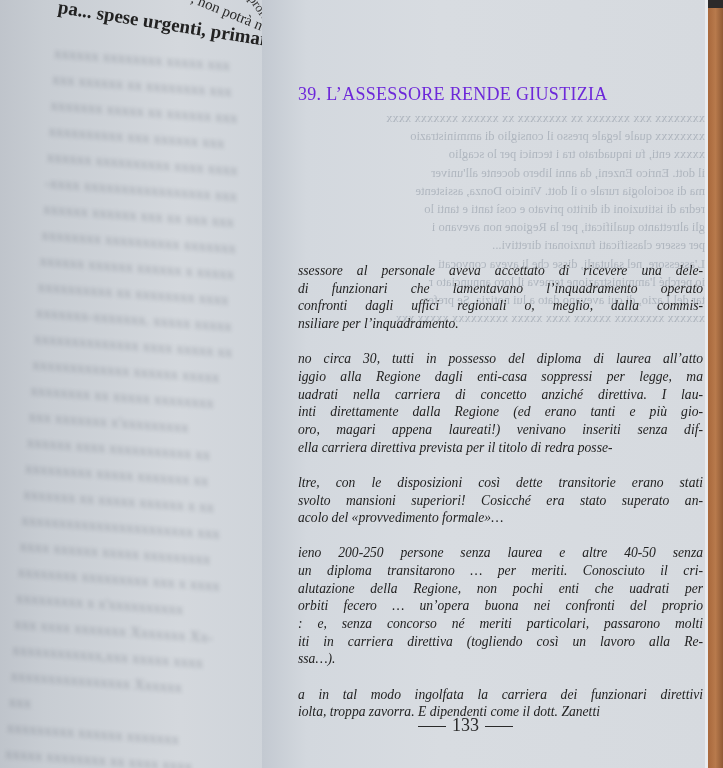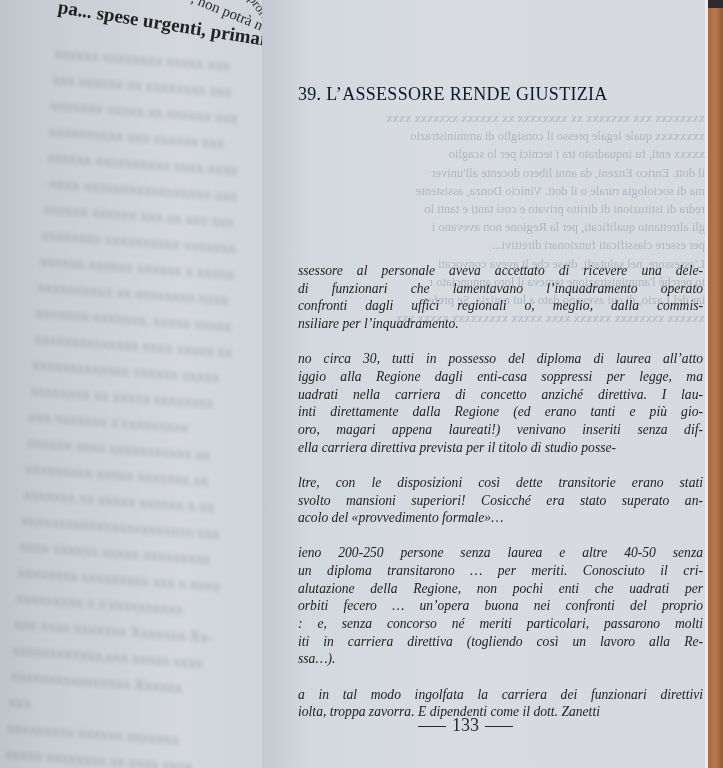--- a/index.html
+++ b/index.html
@@ -42,21 +42,21 @@
   .left-crisp-3 {
     position:absolute; left:258px; top:-8px; color:#333;
     font-size:13px; transform:rotate(55deg); transform-origin:0 0; white-space:nowrap;
   }
   .left-crisp-4 {
     position:absolute; left:232px; top:34px; color:#222;
     font-size:14px; transform:rotate(38deg); transform-origin:0 0; white-space:nowrap;
   }
 
   .chapter-title {
-    position:absolute; left:298px; top:84px; font-size:18px; color:#0f172a;
+    position:absolute; left:298px; top:84px; font-size:18px; color:#6d28d9;
     letter-spacing:0.3px; white-space:nowrap;
   }
   .showthrough {
     position:absolute; left:300px; top:109px; width:405px;
     color:#8f98a4; opacity:.55; font-size:12.5px; line-height:18.2px;
     transform:scaleX(-1); text-align:left; filter:blur(0.5px);
   }
   .showthrough div { white-space:nowrap; }
 
   .body-text {
@@ -143,21 +143,21 @@
       <div class="line">confronti dagli uffici regionali o, meglio, dalla commis-</div>
       <div class="line last">nsiliare per l’inquadramento.</div>
     </div>
     <div class="gap"></div>
     <div>
       <div class="line">no circa 30, tutti in possesso del diploma di laurea all’atto</div>
       <div class="line">iggio alla Regione dagli enti-casa soppressi per legge, ma</div>
       <div class="line">uadrati nella carriera di concetto anziché direttiva. I lau-</div>
       <div class="line">inti direttamente dalla Regione (ed erano tanti e più gio-</div>
       <div class="line">oro, magari appena laureati!) venivano inseriti senza dif-</div>
-      <div class="line last">ella carriera direttiva prevista per il titolo di studio posse-</div>
+      <div class="line last">ella carriera direttiva prevista per il titolo di redra posse-</div>
     </div>
     <div class="gap"></div>
     <div>
       <div class="line">ltre, con le disposizioni così dette transitorie erano stati</div>
       <div class="line">svolto mansioni superiori! Cosicché era stato superato an-</div>
       <div class="line last">acolo del «provvedimento formale»…</div>
     </div>
     <div class="gap"></div>
     <div>
       <div class="line">ieno 200-250 persone senza laurea e altre 40-50 senza</div>

